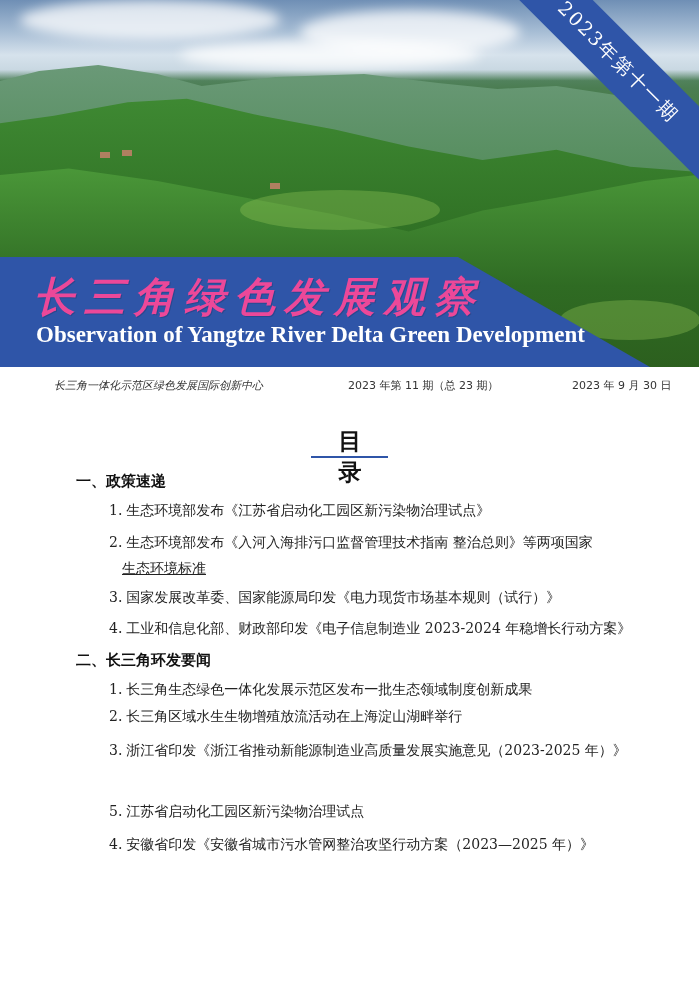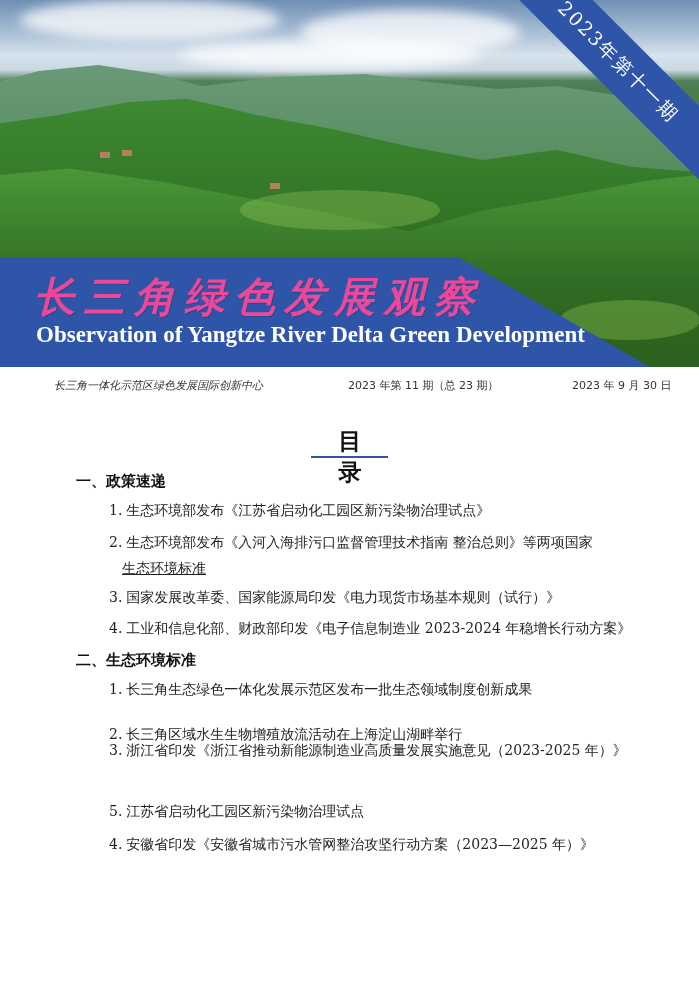--- a/index.html
+++ b/index.html
@@ -132,26 +132,26 @@
   <span class="num">2.</span><span>生态环境部发布《入河入海排污口监督管理技术指南 整治总则》等两项国家</span>
   <span class="cont">生态环境标准</span>
 </div>
 <div class="toc-item" style="top:584px;">
   <span class="num">3.</span><span>国家发展改革委、国家能源局印发《电力现货市场基本规则（试行）》</span>
 </div>
 <div class="toc-item" style="top:615px;">
   <span class="num">4.</span><span>工业和信息化部、财政部印发《电子信息制造业 2023-2024 年稳增长行动方案》</span>
 </div>
 
-<div class="section-heading" style="top:651px;">二、生态环境标准</div>
+<div class="section-heading" style="top:651px;">二、长三角环发要闻</div>
 
 <div class="toc-item" style="top:676px;">
   <span class="num">1.</span><span>长三角生态绿色一体化发展示范区发布一批生态领域制度创新成果</span>
 </div>
-<div class="toc-item" style="top:721px;">
+<div class="toc-item" style="top:703px;">
   <span class="num">2.</span><span>长三角区域水生生物增殖放流活动在上海淀山湖畔举行</span>
 </div>
 <div class="toc-item" style="top:737px;">
   <span class="num">3.</span><span>浙江省印发《浙江省推动新能源制造业高质量发展实施意见（2023-2025 年）》</span>
 </div>
 <div class="toc-item" style="top:803px;margin-top:28px;">
   <span class="num">4.</span><span>安徽省印发《安徽省城市污水管网整治攻坚行动方案（2023—2025 年）》</span>
 </div>
 <div class="toc-item" style="top:798px;">
   <span class="num">5.</span><span>江苏省启动化工园区新污染物治理试点</span>

